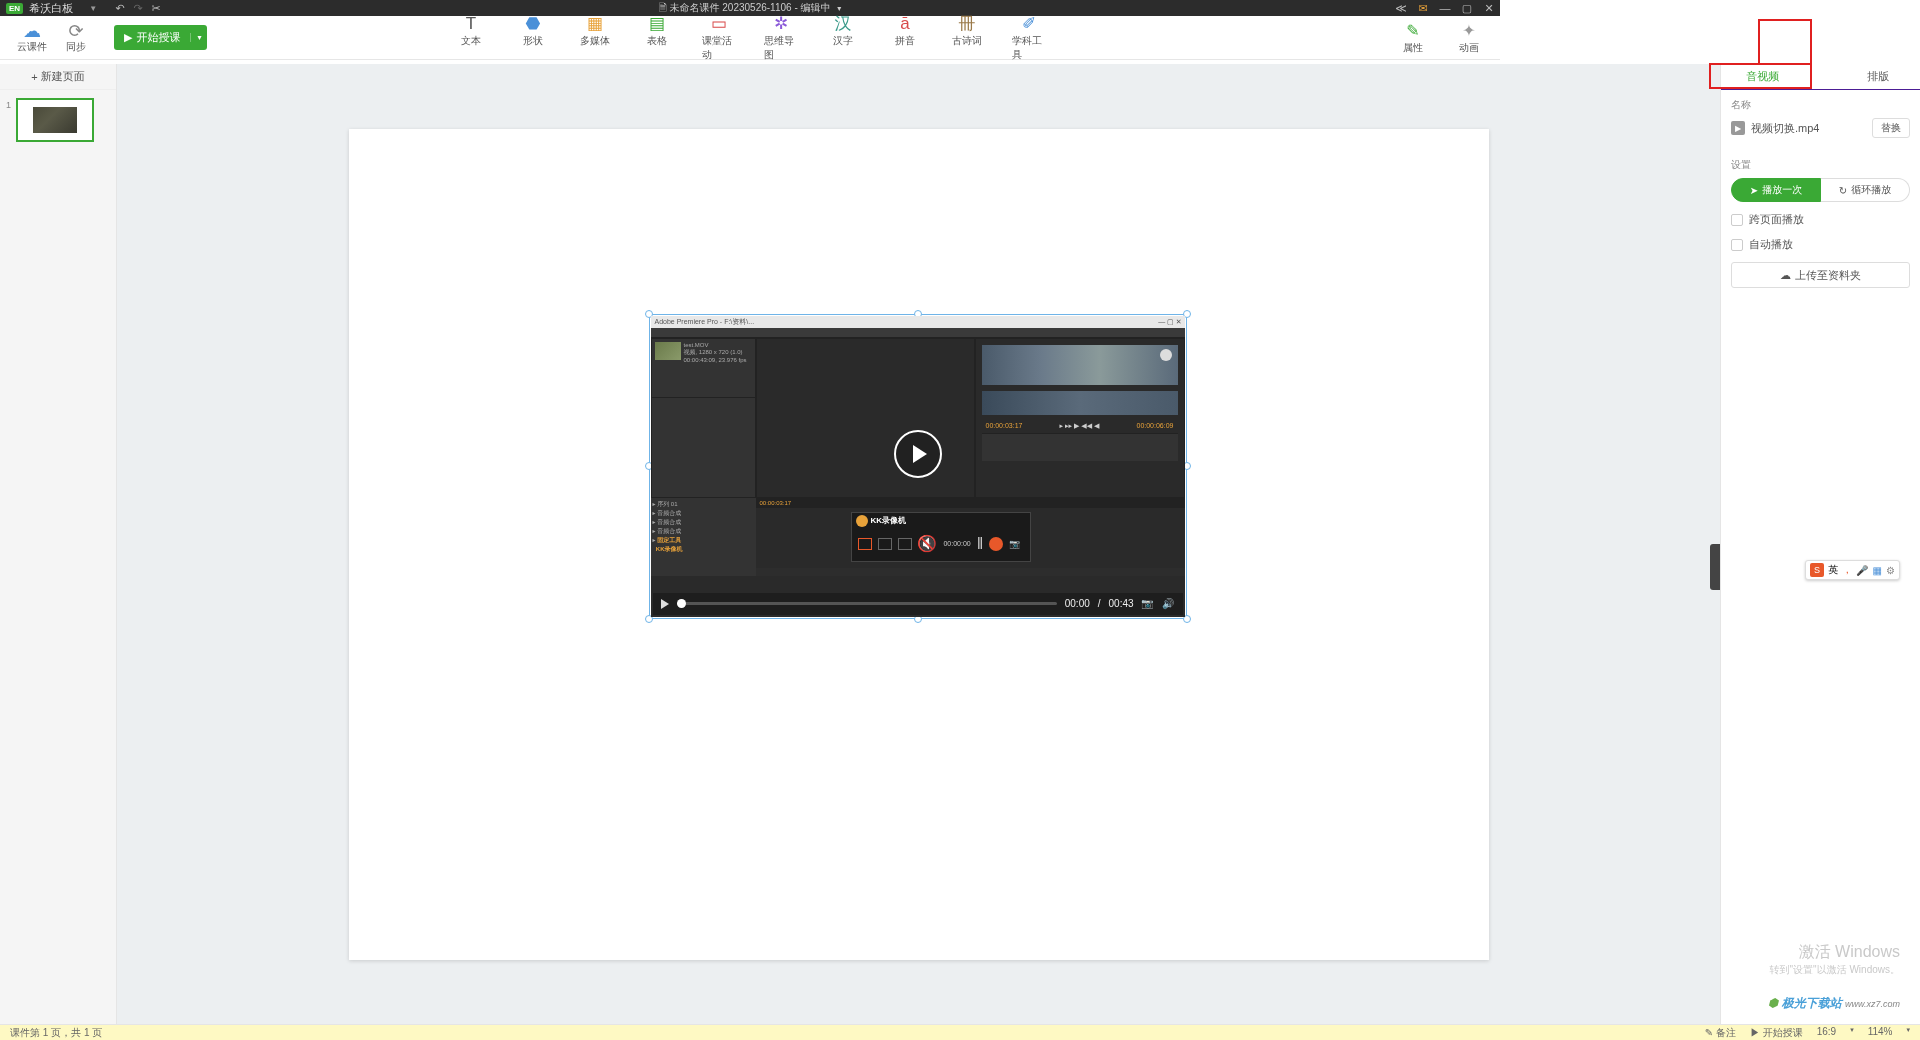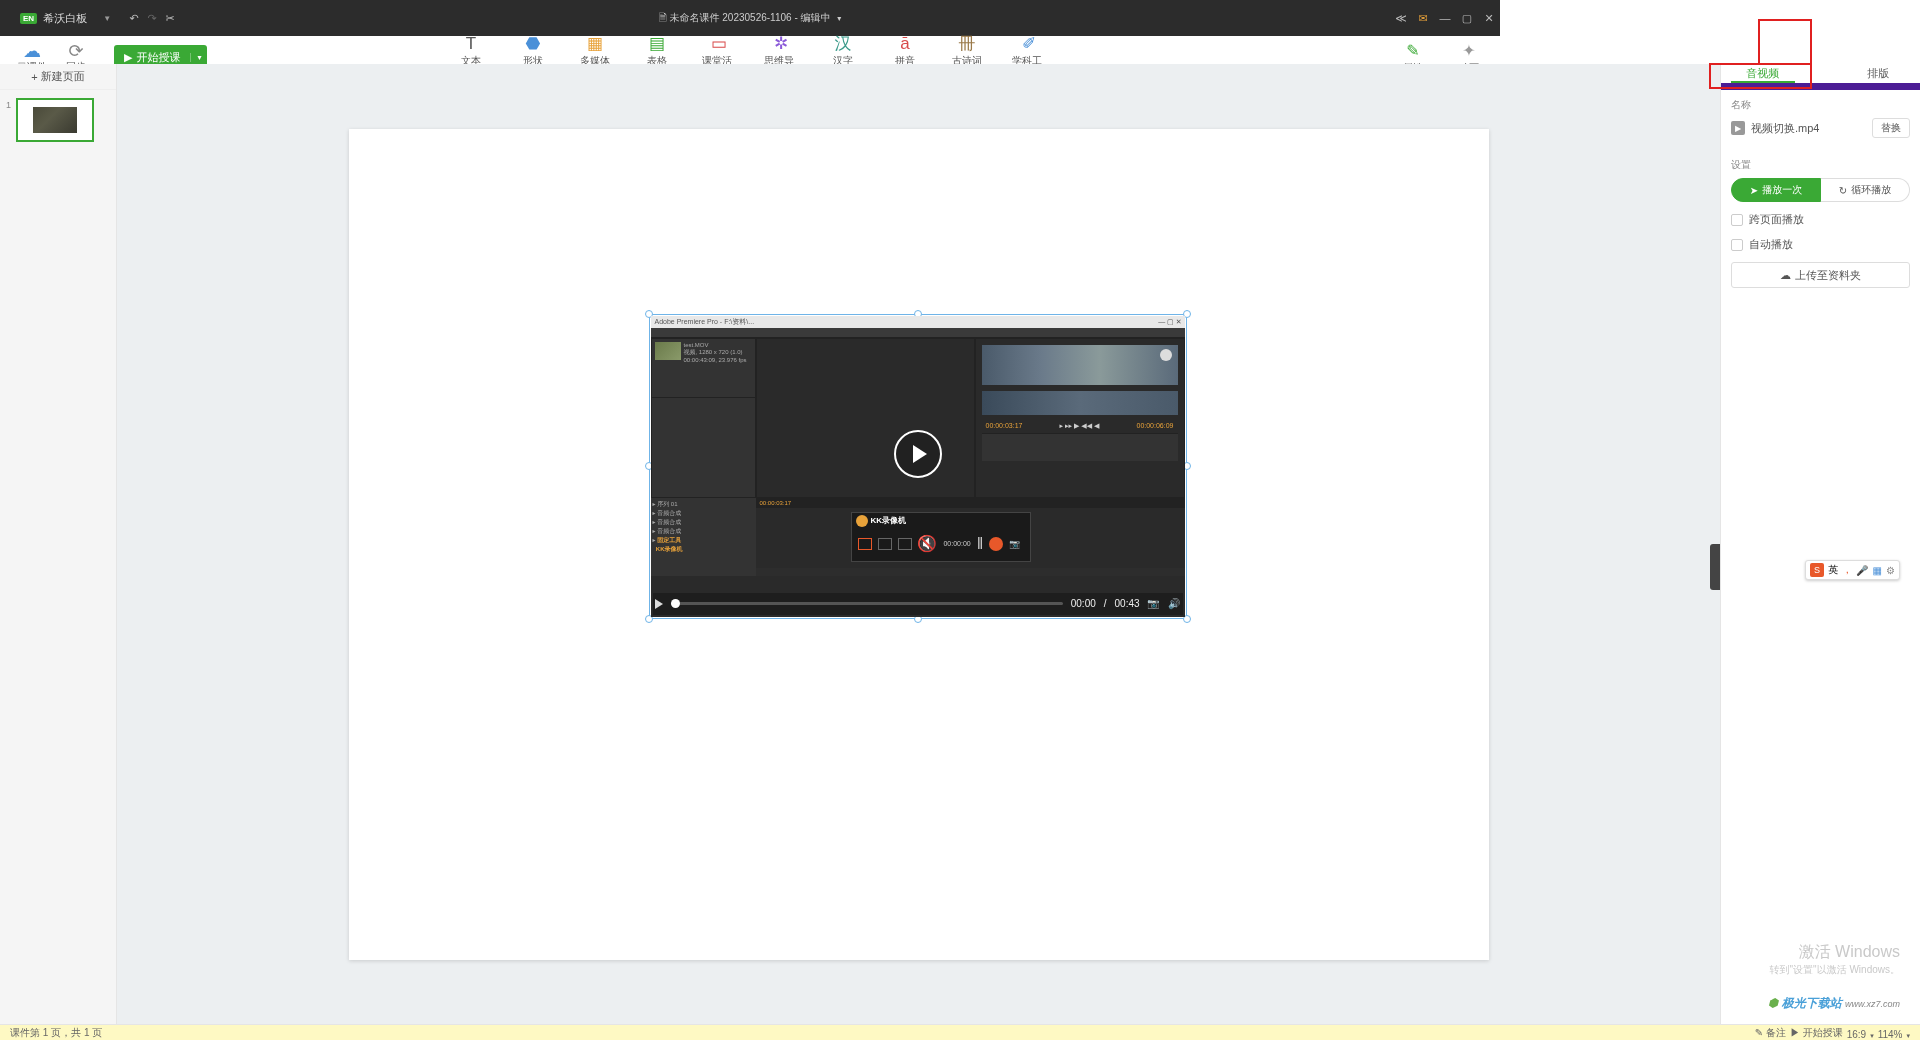--- a/index.html
+++ b/index.html
@@ -1,17 +1,17 @@
 <!DOCTYPE html>
 <html><head>
 <meta charset="utf-8">
 <style>
 * { margin:0; padding:0; box-sizing:border-box; font-family:"Microsoft YaHei",Arial,sans-serif; user-select:none;}
 html,body{width:1500px;height:812px;overflow:hidden;background:#fff;}
-.titlebar{height:36px;background:#2c2c2c;display:flex;align-items:center;color:#ddd;font-size:10px;position:relative;padding-left:14px;}
+.titlebar{height:16px;background:#2c2c2c;display:flex;align-items:center;color:#ddd;font-size:10px;position:relative;}
 .tb-left{display:flex;align-items:center;height:100%;}
 .tb-logo{background:#3aa935;color:#fff;font-size:8px;font-weight:bold;padding:1px 3px;margin:0 6px;border-radius:2px;}
 .tb-name{color:#ddd;font-size:11px;margin-right:16px;}
 .tb-drop{color:#999;font-size:8px;margin-right:14px;}
 .tb-ico{color:#bbb;width:18px;text-align:center;font-size:11px;cursor:pointer;}
 .tb-center{position:absolute;left:0;right:0;text-align:center;pointer-events:none;font-size:10px;color:#ccc;}
 .tb-right{position:absolute;right:0;display:flex;align-items:center;height:100%;}
 .tb-rico{width:22px;text-align:center;color:#bbb;font-size:11px;cursor:pointer;}
 .tb-mail{color:#e8a23a;}
 .toolbar{height:44px;background:#fff;border-bottom:1px solid #e6e6e6;display:flex;align-items:center;position:relative;}
@@ -72,43 +72,43 @@
 .kk-head{height:16px;display:flex;align-items:center;padding-left:4px;}
 .kk-logo{width:12px;height:12px;border-radius:50%;background:#e8a23a;margin-right:3px;}
 .kk-name{font-size:8px;color:#fff;font-weight:bold;}
 .kk-body{display:flex;align-items:center;height:30px;padding:0 6px;gap:6px;}
 .kk-b{width:14px;height:12px;border:1px solid #666;}
 .kk-b.on{border-color:#e8582a;}
 .kk-time{font-size:7px;color:#ccc;}
 .kk-rec{width:14px;height:14px;border-radius:50%;background:#e8582a;}
 .play-overlay{position:absolute;left:50%;top:46%;transform:translate(-50%,-50%);width:48px;height:48px;border:2px solid #fff;border-radius:50%;display:flex;align-items:center;justify-content:center;background:rgba(0,0,0,.2);}
 .play-tri{width:0;height:0;border-left:14px solid #fff;border-top:9px solid transparent;border-bottom:9px solid transparent;margin-left:4px;}
-.vb-player{position:absolute;left:2px;right:2px;bottom:2px;height:22px;background:rgba(30,30,30,.95);display:flex;align-items:center;padding:0 2px;gap:8px;color:#eee;font-size:10px;}
+.vb-player{position:absolute;left:2px;right:2px;bottom:2px;height:22px;background:rgba(30,30,30,.95);display:flex;align-items:center;padding:0 8px;gap:8px;color:#eee;font-size:10px;}
 .vb-play{width:0;height:0;border-left:8px solid #ddd;border-top:5px solid transparent;border-bottom:5px solid transparent;}
 .vb-track{flex:1;height:3px;background:#555;border-radius:2px;position:relative;}
 .vb-knob{position:absolute;left:0;top:-3px;width:9px;height:9px;background:#fff;border-radius:50%;}
 .right-pane{width:200px;background:#fff;border-left:1px solid #e5e5e5;display:flex;flex-direction:column;font-size:11px;color:#555;}
-.rp-tabs{height:26px;display:flex;border-bottom:7px solid #4c1d95;gap:32px;}
+.rp-tabs{height:26px;display:flex;border-bottom:1px solid #4c1d95;gap:32px;}
 .rp-tab{flex:1;display:flex;align-items:center;justify-content:center;font-size:11px;cursor:pointer;position:relative;}
 .rp-tab.active{color:#3aa935;}
 .rp-tab.active::after{content:"";position:absolute;bottom:0;left:10px;right:10px;height:2px;background:#3aa935;}
 .rp-sec{padding:8px 10px;}
 .rp-label{font-size:10px;color:#888;margin-bottom:6px;}
 .rp-file{display:flex;align-items:center;gap:6px;margin-bottom:4px;}
 .rp-file-ic{width:14px;height:14px;background:#999;border-radius:2px;display:flex;align-items:center;justify-content:center;color:#fff;font-size:8px;}
 .rp-replace{border:1px solid #ddd;border-radius:3px;padding:2px 8px;font-size:10px;cursor:pointer;margin-left:auto;}
 .rp-btns{display:flex;gap:0;margin-top:4px;}
 .rp-btn{flex:1;height:24px;border:1px solid #ddd;display:flex;align-items:center;justify-content:center;font-size:10px;cursor:pointer;gap:4px;}
 .rp-btn.primary{background:#3aa935;color:#fff;border-color:#3aa935;border-radius:12px 0 0 12px;}
 .rp-btn.sec{border-radius:0 12px 12px 0;border-left:none;}
 .rp-check{display:flex;align-items:center;gap:6px;margin:10px 0;font-size:11px;}
 .rp-cb{width:12px;height:12px;border:1px solid #ccc;border-radius:2px;}
 .rp-upload{border:1px solid #ddd;border-radius:3px;height:26px;display:flex;align-items:center;justify-content:center;gap:4px;cursor:pointer;margin-top:10px;}
 .statusbar{position:absolute;bottom:0;left:0;right:0;height:16px;background:#fef9c3;border-top:1px solid #e5e5e5;display:flex;align-items:center;font-size:10px;color:#666;padding:0 10px;}
-.sb-right{margin-left:auto;display:flex;align-items:flex-end;gap:4px;}
+.sb-right{margin-left:auto;display:flex;align-items:flex-start;gap:14px;}
 .watermark{position:absolute;right:20px;bottom:28px;text-align:right;pointer-events:none;}
 .wm1{font-size:16px;color:#c9c9c9;}
 .wm2{font-size:10px;color:#c9c9c9;}
 .wm3{font-size:12px;color:#4aa0d8;font-style:italic;margin-top:18px;}
 .wm3 b{color:#4aa0d8;}
 .ime{position:absolute;right:20px;top:560px;background:#fff;border:1px solid #ddd;border-radius:3px;padding:2px 4px;display:flex;gap:4px;font-size:10px;align-items:center;box-shadow:0 1px 3px rgba(0,0,0,.2);}
 .ime .s{background:#e8582a;color:#fff;border-radius:2px;width:14px;height:14px;display:flex;align-items:center;justify-content:center;font-size:9px;}
 .side-handle{position:absolute;right:0;top:50%;width:10px;height:46px;background:#444;border-radius:3px 0 0 3px;}
 .c-blue{color:#4a90d8}.c-orange{color:#e8a23a}.c-green{color:#3aa935}.c-red{color:#d84a4a}.c-purple{color:#8a5ad8}.c-teal{color:#3a9a8a}.c-brown{color:#9a7a4a}
 </style>

